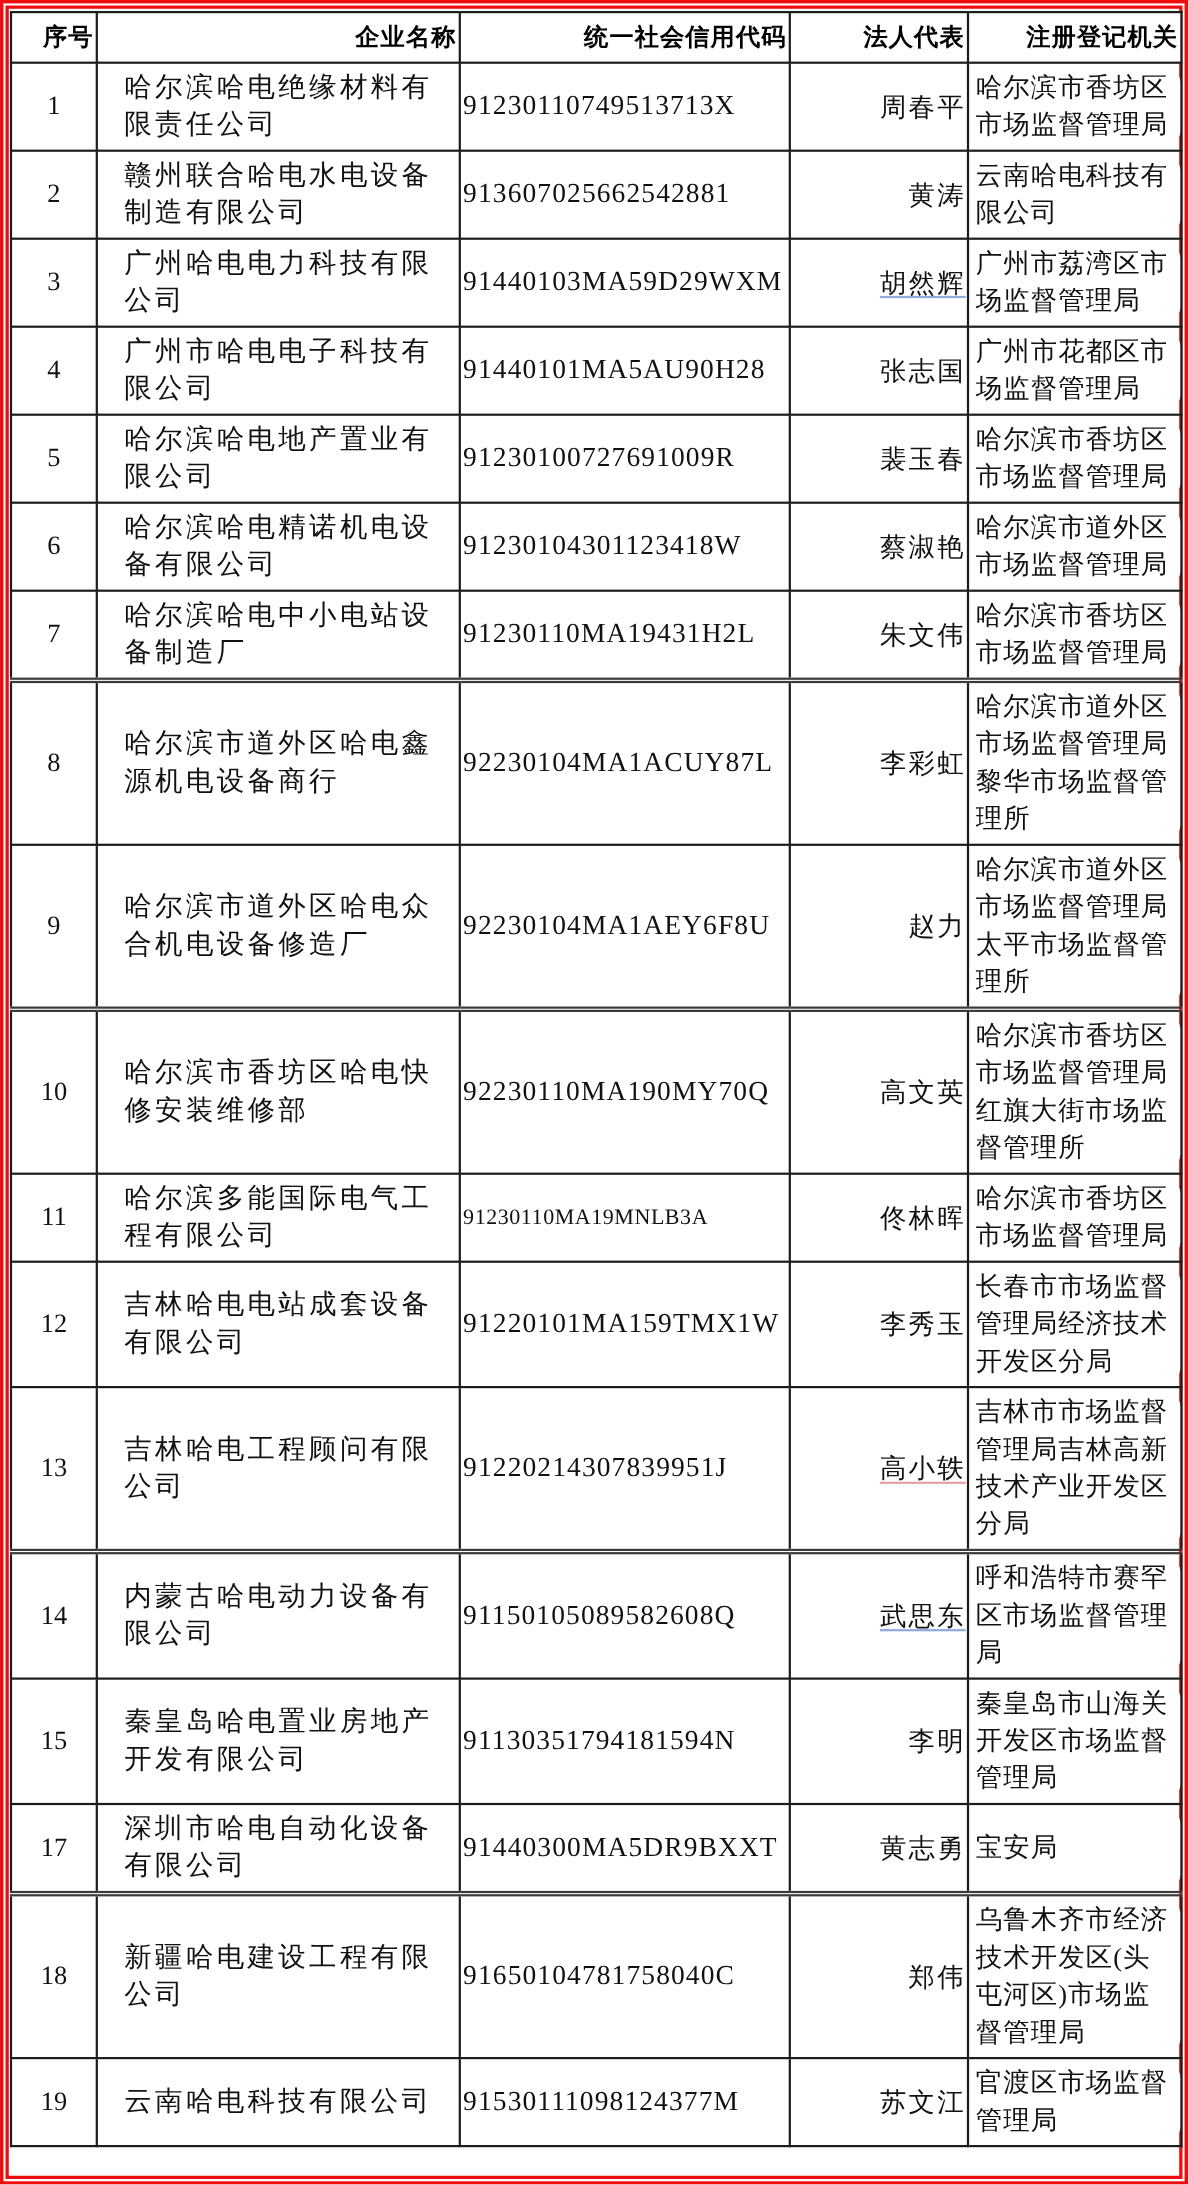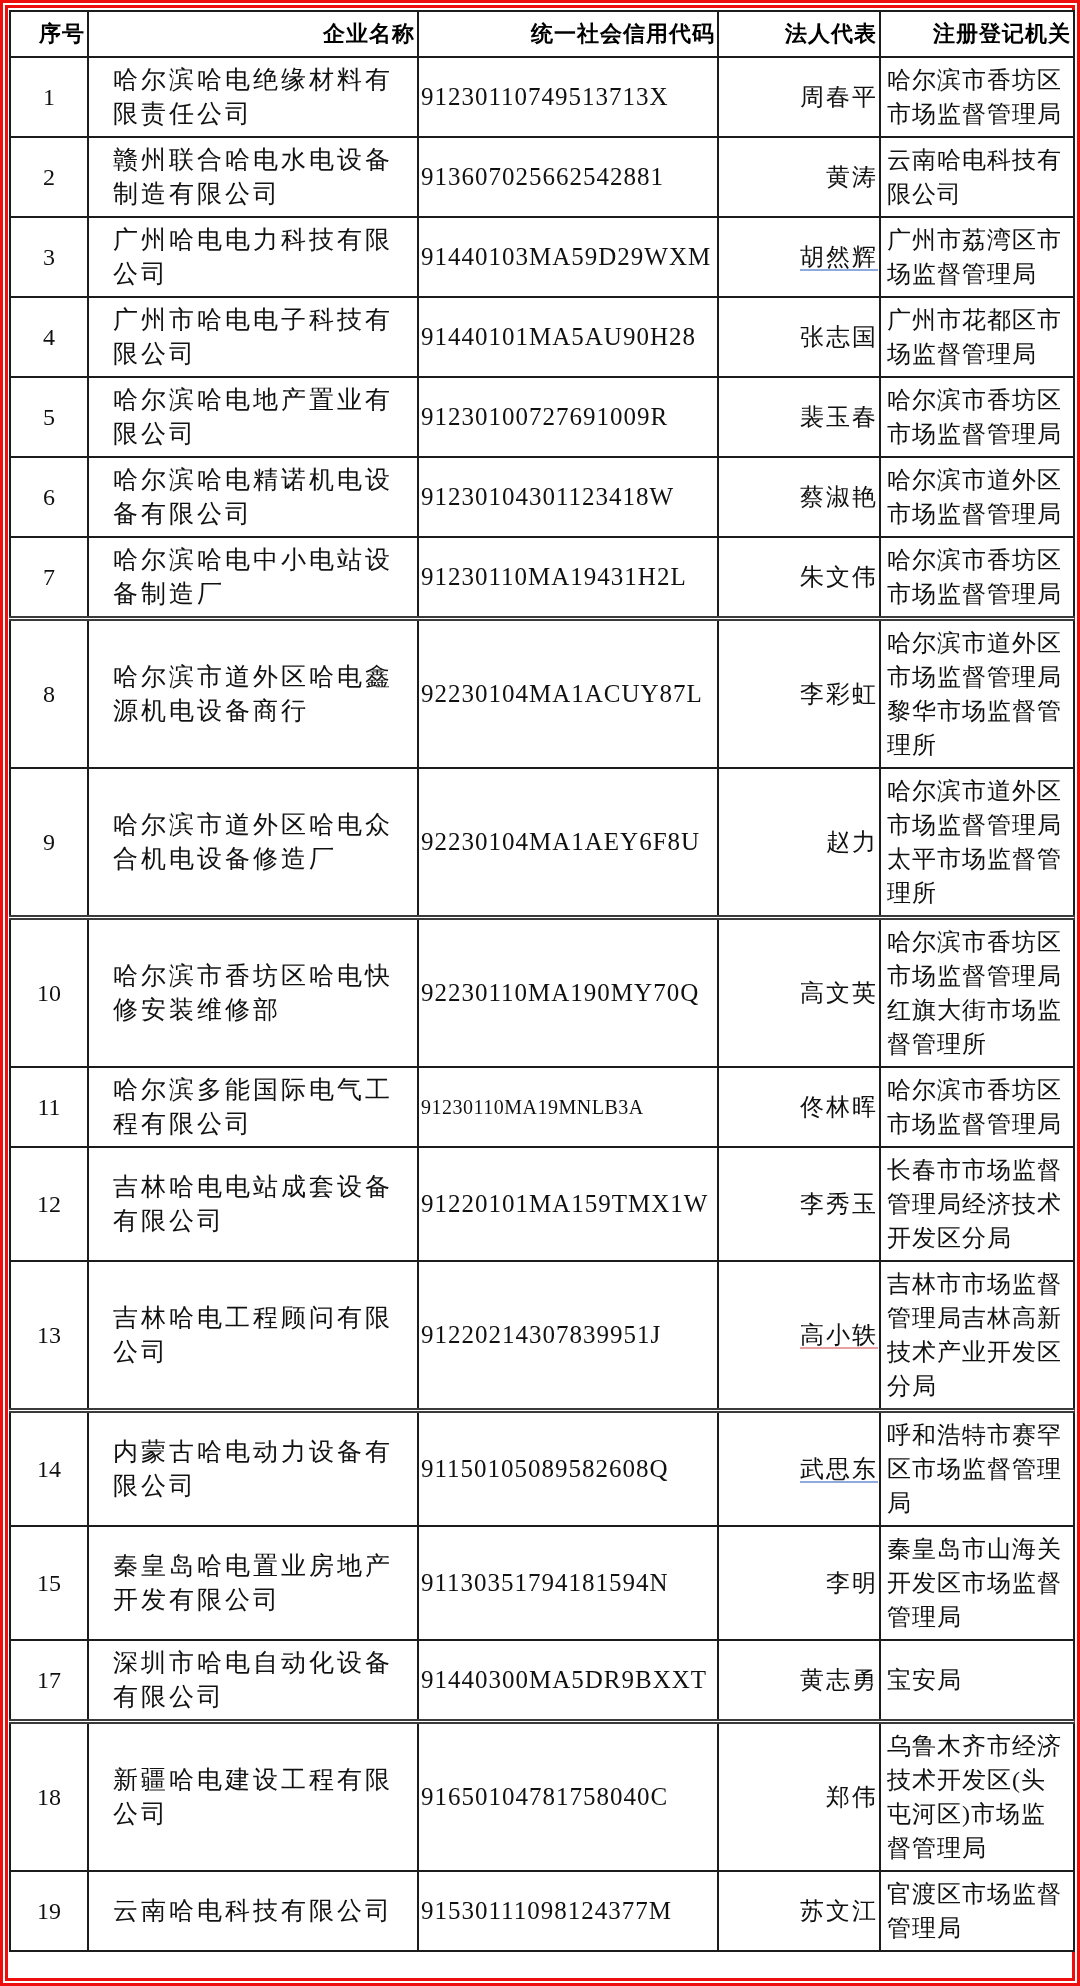--- a/index.html
+++ b/index.html
@@ -77,20 +77,21 @@
     font-size: 24px;
     letter-spacing: 2px;
   }
   td.cell-auth {
     font-size: 24px;
     letter-spacing: 1px;
     line-height: 34px;
     padding: 5px 6px;
     word-break: break-all;
     text-align: left;
+    border-radius: 22px;
   }
   
   .rep-u-blue { text-decoration: underline; text-decoration-color: #8fa9dc; text-underline-offset: 4px; }
   .rep-u-red  { text-decoration: underline; text-decoration-color: #e8a0a0; text-underline-offset: 4px; }
   
   tr.sep-thick td { border-top: 5px double #3a3a3a; margin-left: 24px; }
 </style>
 </head>
 <body>
 

